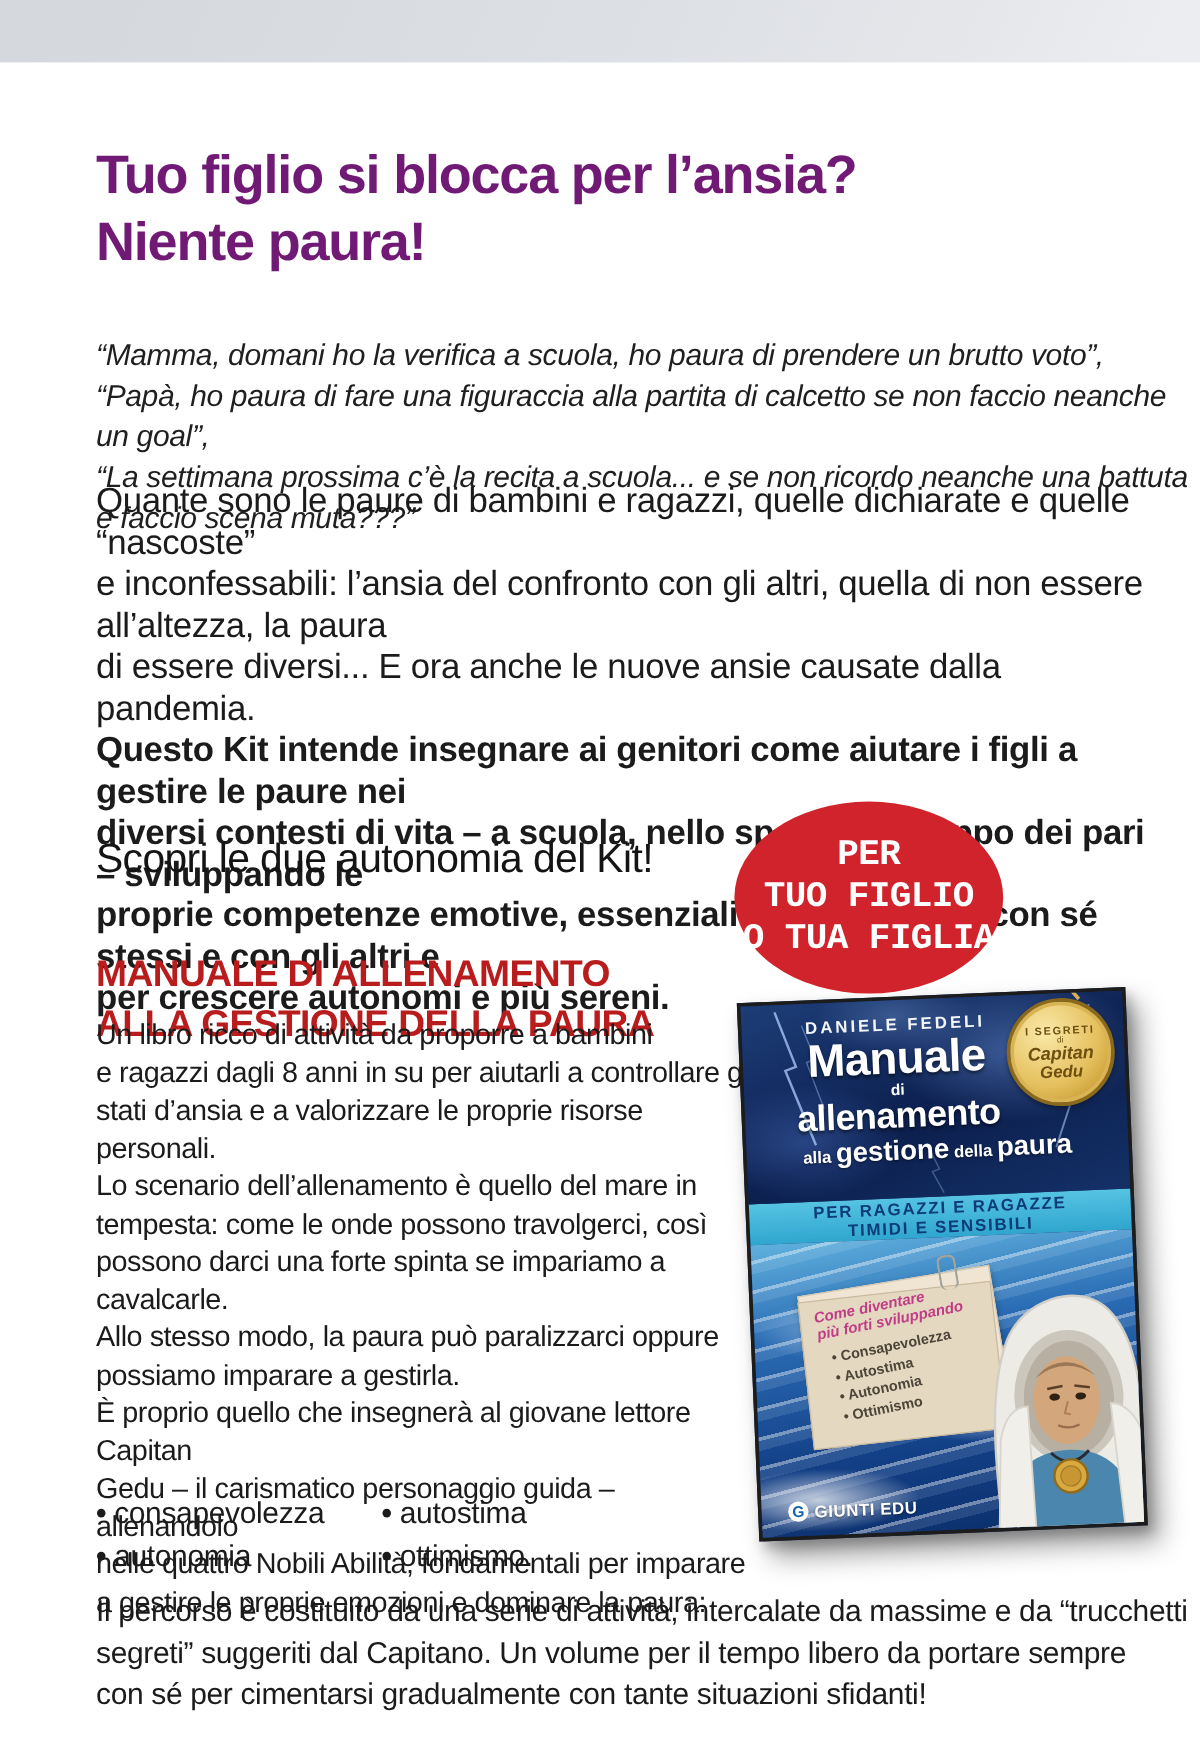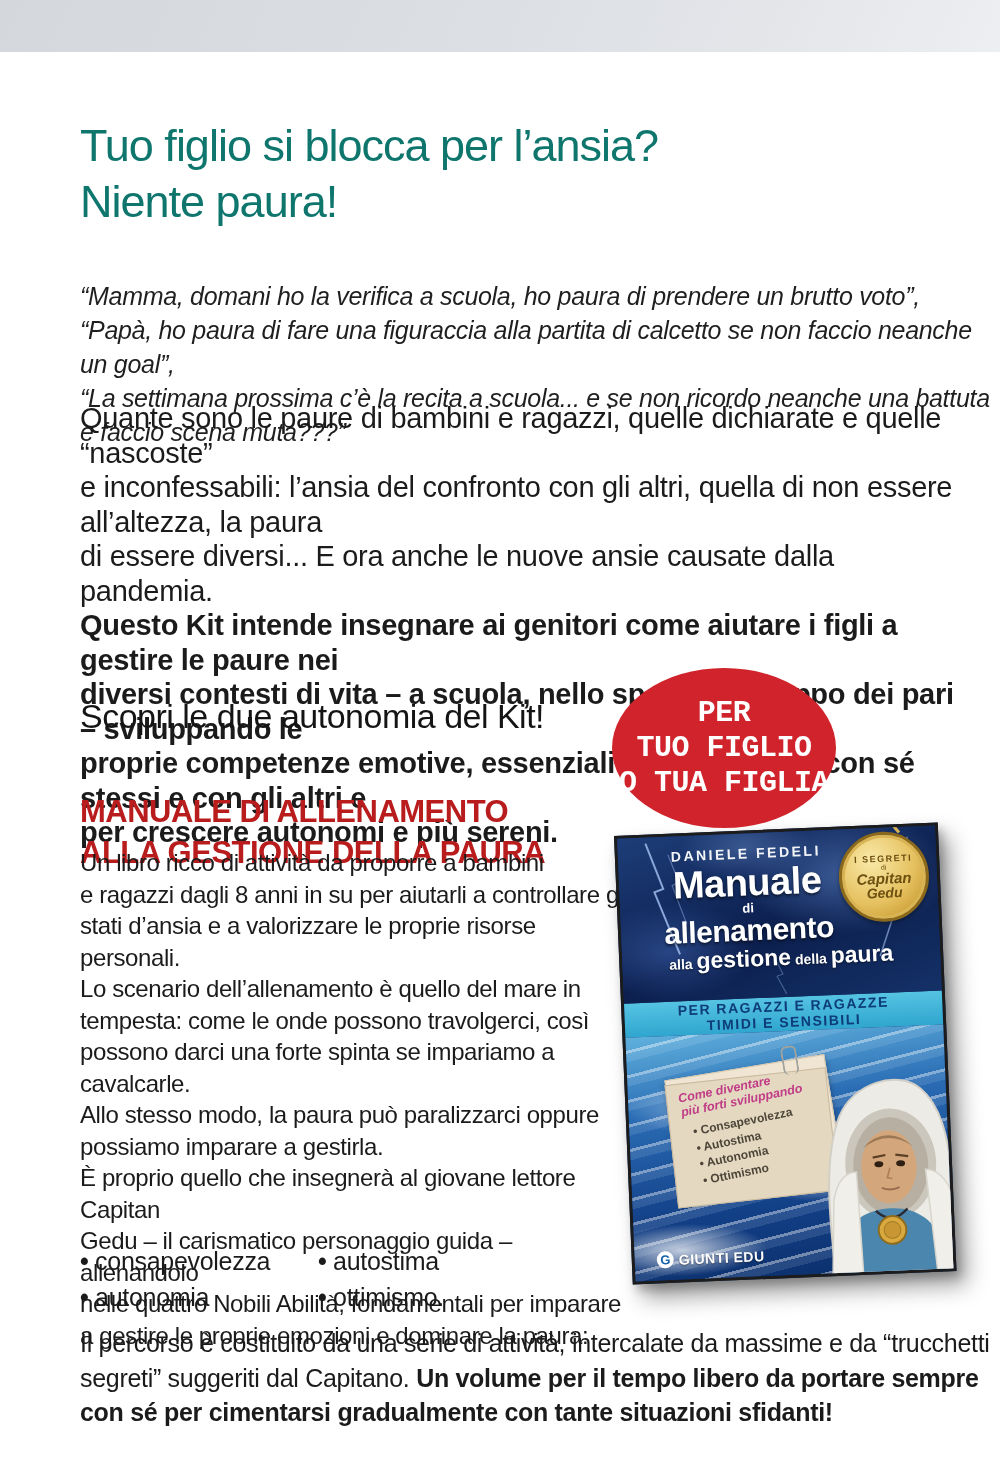--- a/index.html
+++ b/index.html
@@ -8,22 +8,22 @@
     font-family:"Liberation Sans",sans-serif;color:#1b1b1b;overflow:hidden;
   }
   .ws{white-space:pre-line;}
   .abs{position:absolute;}
 
   
   .top-band{left:0;top:0;width:1000px;height:52px;
     background:linear-gradient(115deg,#d4d8dd 0%,#dbdee3 45%,#e3e5e9 75%,#eceef1 100%);}
 
   
-  .page-title{left:80px;top:88px;font-size:45px;line-height:56px;font-weight:400;
-    color:#0f766e;letter-spacing:-1px;}
+  .page-title{left:80px;top:88px;font-size:45px;line-height:56px;font-weight:700;
+    color:#701a75;letter-spacing:-1px;}
 
   
   .quotes{left:80px;top:240px;font-size:25px;line-height:34px;font-style:italic;
     color:#1f1f1f;letter-spacing:-0.3px;margin-top:39px;}
 
   
   .intro{left:80px;top:401px;width:890px;font-size:29px;line-height:34.5px;letter-spacing:-0.3px;}
   .intro .bold{font-weight:700;}
 
   
@@ -37,21 +37,21 @@
   
   .manual-body{left:80px;top:847px;width:556px;font-size:24px;line-height:31.5px;letter-spacing:-0.4px;}
 
   
   .bullets{left:80px;top:1243px;display:grid;grid-template-columns:238px auto;
     font-size:25px;line-height:36px;letter-spacing:-0.3px;}
   .bullet-item::before{content:"• ";font-weight:700;}
 
   
   .closing{left:80px;top:1326px;width:910px;font-size:25px;line-height:34.5px;letter-spacing:-0.3px;}
-  .closing .bold{font-weight:700;text-align:center;}
+  .closing .bold{font-weight:400;text-align:center;}
 
   
   .badge{left:612px;top:668px;width:224px;height:160px;background:#d0232b;border-radius:50%;
     display:flex;flex-direction:column;justify-content:center;align-items:center;z-index:5;font-family:Liberation Mono, monospace;}
   .badge-text{color:#ffffff;font-weight:700;font-size:30px;line-height:35px;text-align:center;letter-spacing:-0.5px;}
 
   
   .cover{left:614px;top:836px;width:318px;height:443px;border:3px solid #1c1c1c;
     transform:rotate(-2.4deg);transform-origin:top left;z-index:2;
     box-shadow:10px 14px 22px rgba(0,0,0,.38),4px 6px 10px rgba(0,0,0,.22);

